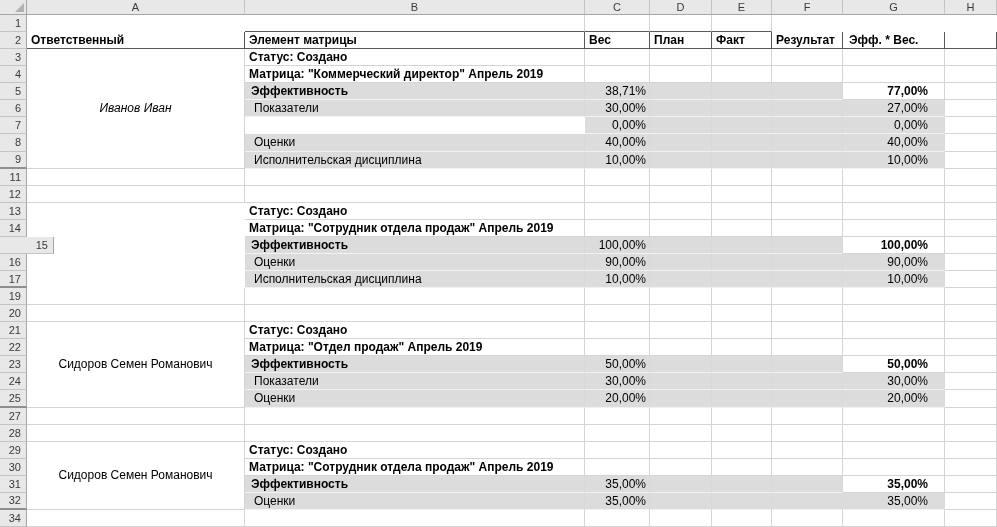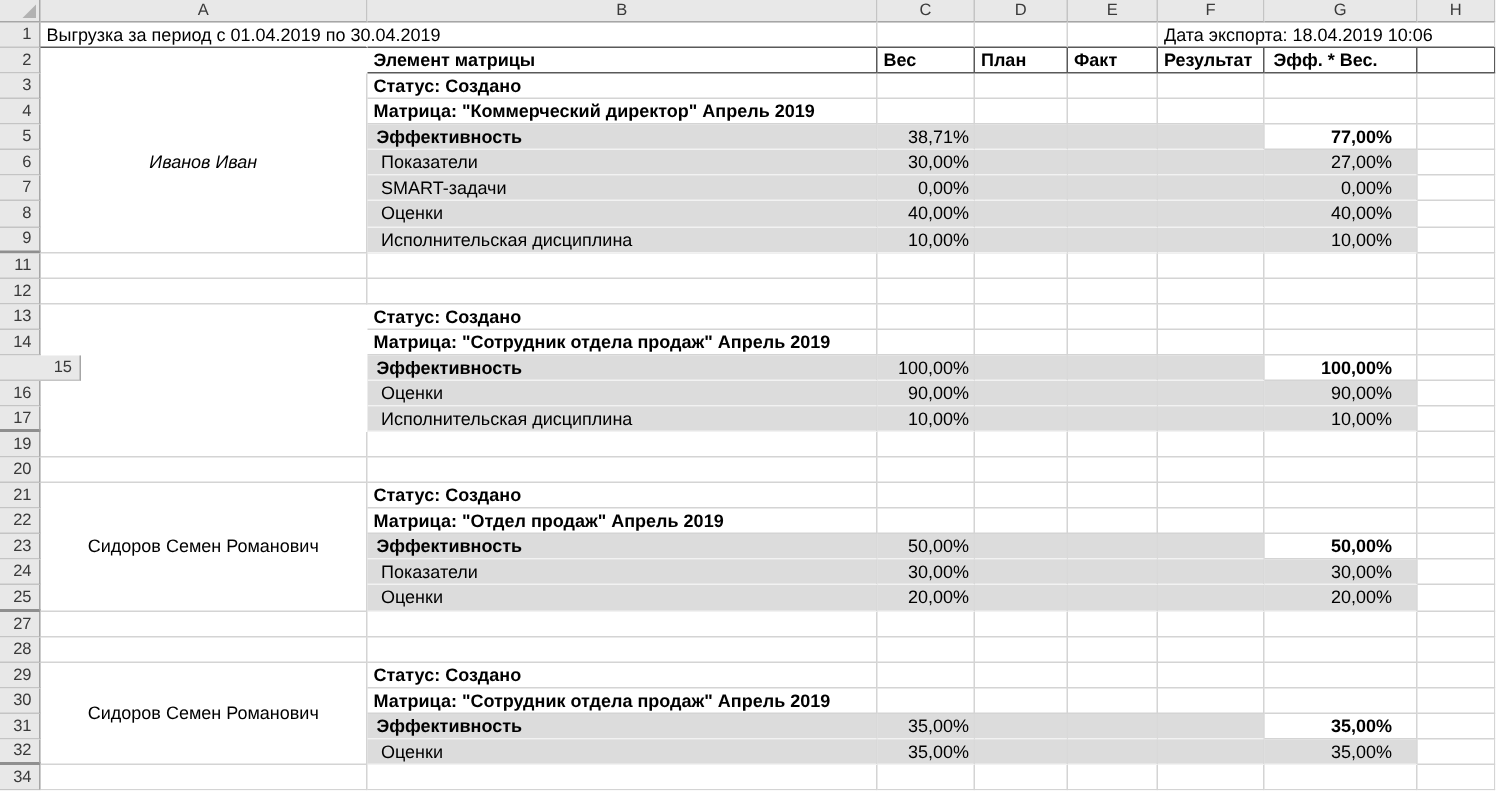--- a/index.html
+++ b/index.html
@@ -111,26 +111,25 @@
     <div class="rowh" style="grid-area: 25 / 1;">27</div>
     <div class="rowh" style="grid-area: 26 / 1;">28</div>
     <div class="rowh" style="grid-area: 27 / 1;">29</div>
     <div class="rowh" style="grid-area: 28 / 1;">30</div>
     <div class="rowh" style="grid-area: 29 / 1;">31</div>
     <div class="rowh hid" style="grid-area: 30 / 1;">32</div>
     <div class="rowh" style="grid-area: 31 / 1;">34</div>
     <div class="cell center" style="grid-area: 4 / 2 / span 7 / span 1; font-style: italic;">Иванов Иван</div>
     <div class="cell center" style="grid-area: 20 / 2 / span 5 / span 1;">Сидоров Семен Романович</div>
     <div class="cell center" style="grid-area: 27 / 2 / span 4 / span 1;">Сидоров Семен Романович</div>
-    <div class="cell bdark noborder-r ovf" style="grid-area: 2 / 2;">Выгрузка за период с 01.04.2019 по 30.04.2019</div>
     <div class="cell bdark" style="grid-area: 2 / 3;"></div>
     <div class="cell bdark" style="grid-area: 2 / 4;"></div>
     <div class="cell bdark" style="grid-area: 2 / 5;"></div>
     <div class="cell bdark" style="grid-area: 2 / 6;"></div>
-    <div class="cell bdark ovf" style="grid-area: 2 / 7 / auto / span 3;">Дата экспорта: 18.04.2019 10:06</div>
+    <div class="cell bold bdark rdark" style="grid-area: 3 / 2;">Ответственный</div>
     <div class="cell bold bdark rdark" style="grid-area: 3 / 3;">Элемент матрицы</div>
     <div class="cell bold bdark rdark" style="grid-area: 3 / 4;">Вес</div>
     <div class="cell bold bdark rdark" style="grid-area: 3 / 5;">План</div>
     <div class="cell bold bdark rdark" style="grid-area: 3 / 6;">Факт</div>
     <div class="cell bold bdark rdark" style="grid-area: 3 / 7;">Результат</div>
     <div class="cell bold bdark rdark padL6" style="grid-area: 3 / 8;">Эфф. * Вес.</div>
     <div class="cell bold bdark rdark" style="grid-area: 3 / 9;"></div>
     <div class="cell bold" style="grid-area: 4 / 3;">Статус: Создано</div>
     <div class="cell " style="grid-area: 4 / 4;"></div>
     <div class="cell " style="grid-area: 4 / 5;"></div>
@@ -152,21 +151,20 @@
     <div class="cell gray" style="grid-area: 6 / 7;"></div>
     <div class="cell bold right padR16" style="grid-area: 6 / 8;">77,00%</div>
     <div class="cell " style="grid-area: 6 / 9;"></div>
     <div class="cell gray padL9" style="grid-area: 7 / 3;">Показатели</div>
     <div class="cell gray right padR3" style="grid-area: 7 / 4;">30,00%</div>
     <div class="cell gray" style="grid-area: 7 / 5;"></div>
     <div class="cell gray" style="grid-area: 7 / 6;"></div>
     <div class="cell gray" style="grid-area: 7 / 7;"></div>
     <div class="cell gray right padR16" style="grid-area: 7 / 8;">27,00%</div>
     <div class="cell " style="grid-area: 7 / 9;"></div>
-    <div class="cell gray padL9" style="grid-area: 8 / 3;">SMART-задачи</div>
     <div class="cell gray right padR3" style="grid-area: 8 / 4;">0,00%</div>
     <div class="cell gray" style="grid-area: 8 / 5;"></div>
     <div class="cell gray" style="grid-area: 8 / 6;"></div>
     <div class="cell gray" style="grid-area: 8 / 7;"></div>
     <div class="cell gray right padR16" style="grid-area: 8 / 8;">0,00%</div>
     <div class="cell " style="grid-area: 8 / 9;"></div>
     <div class="cell gray padL9" style="grid-area: 9 / 3;">Оценки</div>
     <div class="cell gray right padR3" style="grid-area: 9 / 4;">40,00%</div>
     <div class="cell gray" style="grid-area: 9 / 5;"></div>
     <div class="cell gray" style="grid-area: 9 / 6;"></div>

